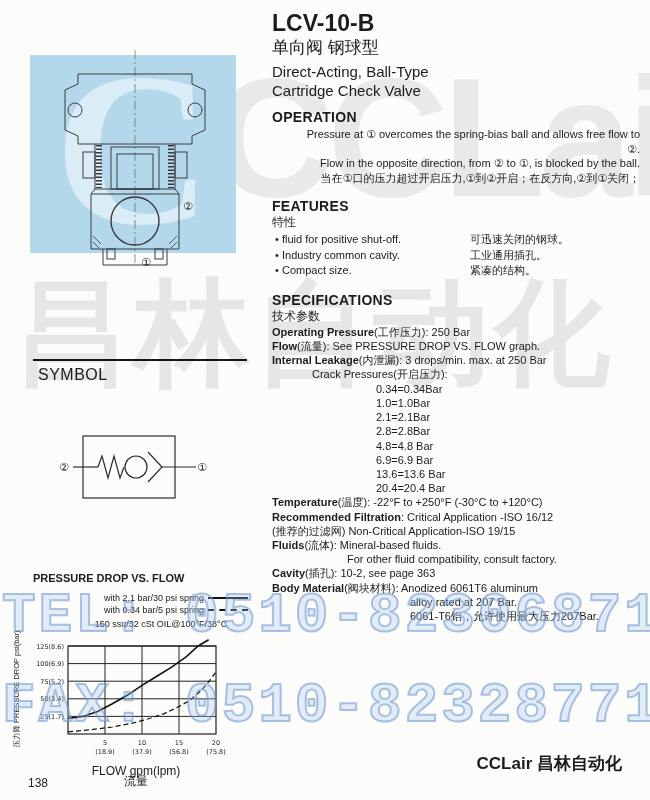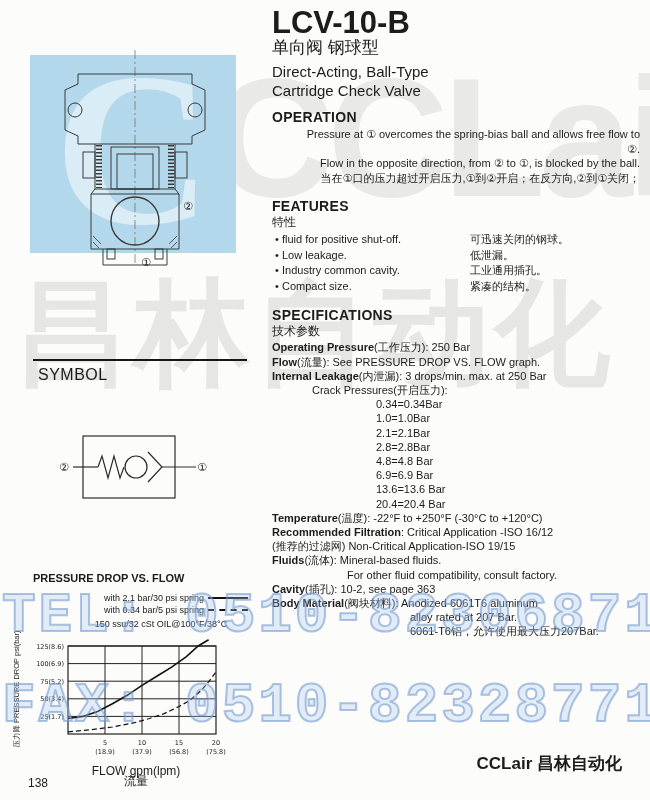--- a/index.html
+++ b/index.html
@@ -16,21 +16,21 @@
   .wm-fax{left:2px;top:674px;}
   .logo-square{position:absolute;left:30px;top:55px;width:206px;height:198px;background:#b4d8eb;z-index:0;}
   .logo-c{position:absolute;left:30px;top:38px;width:206px;height:224px;z-index:0;
           font-family:"Liberation Serif","DejaVu Serif",serif;font-weight:bold;font-size:218px;
           line-height:224px;text-align:center;color:rgba(255,255,255,0.50);}
   svg{font-family:"DejaVu Sans","Liberation Sans",sans-serif;}
   #valve-svg{position:absolute;left:33px;top:44px;width:200px;height:225px;z-index:1;}
   .circ{font-family:"DejaVu Sans",sans-serif;}
   
   .rc{position:absolute;left:272px;top:10px;width:368px;z-index:1;}
-  .model{font-size:31px;font-weight:bold;line-height:26px;margin:0;}
+  .model{font-size:23px;font-weight:bold;line-height:26px;margin:0;}
   .sub-cn{font-size:17px;line-height:24px;margin-bottom:2px;}
   .sub-en{font-size:15px;line-height:19px;}
   .h2{font-size:14px;font-weight:bold;line-height:18px;margin-top:12px;letter-spacing:0.3px;}
   .h2-first{margin-top:8px;}
   .h2cn{font-size:12px;line-height:15px;}
   .body-txt{font-size:11px;line-height:14.6px;text-align:right;}
   .op-lines{margin-top:1px;}
   .feat{margin-top:2px;}
   .feat-row{font-size:11px;line-height:15.5px;display:flex;}
   .feat-row::before{content:"\2022";width:10px;text-align:center;flex:0 0 10px;}
@@ -113,24 +113,20 @@
 
     <div class="h2">FEATURES</div>
     <div class="h2cn">特性</div>
     <div class="feat">
 
         <div class="feat-row">
           <span class="feat-en">fluid for positive shut-off.</span>
           <span class="feat-cn">可迅速关闭的钢球。</span>
         </div>
 
-        <div class="feat-row">
-          <span class="feat-en">Low leakage.</span>
-          <span class="feat-cn">低泄漏。</span>
-        </div>
 
         <div class="feat-row">
           <span class="feat-en">Industry common cavity.</span>
           <span class="feat-cn">工业通用插孔。</span>
         </div>
 
         <div class="feat-row">
           <span class="feat-en">Compact size.</span>
           <span class="feat-cn">紧凑的结构。</span>
         </div>

